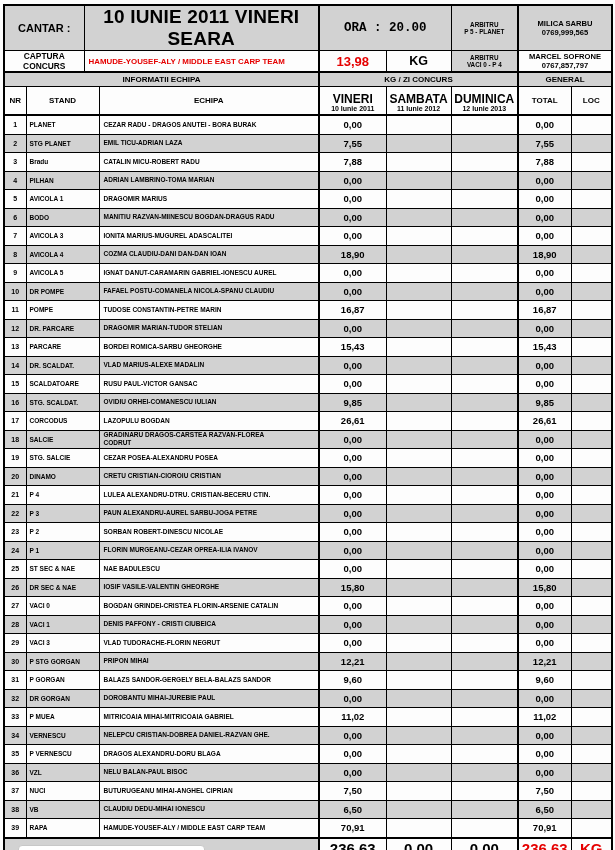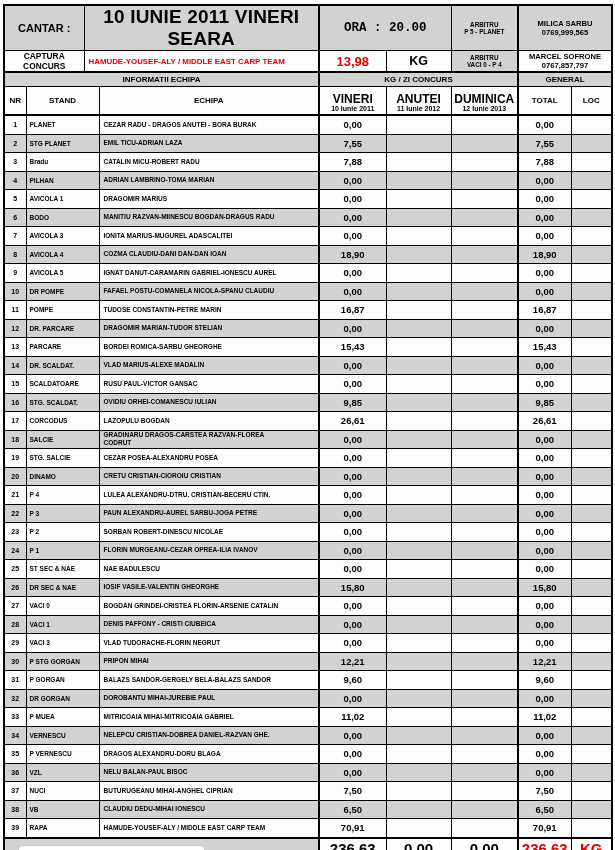--- a/index.html
+++ b/index.html
@@ -110,21 +110,21 @@
         </tr>
         <tr class="col-row">
           <td class="one">NR</td>
           <td class="one">STAND</td>
           <td class="one">ECHIPA</td>
           <td class="bl2">
             <span class="dname">VINERI</span>
             <span class="ddate">10 Iunie 2011</span>
           </td>
           <td>
-            <span class="dname">ANUTEI</span>
+            <span class="dname">SAMBATA</span>
             <span class="ddate">11 Iunie 2012</span>
           </td>
           <td>
             <span class="dname">DUMINICA</span>
             <span class="ddate">12 Iunie 2013</span>
           </td>
           <td class="one bl2">TOTAL</td>
           <td class="one">LOC</td>
         </tr>
       </thead>

